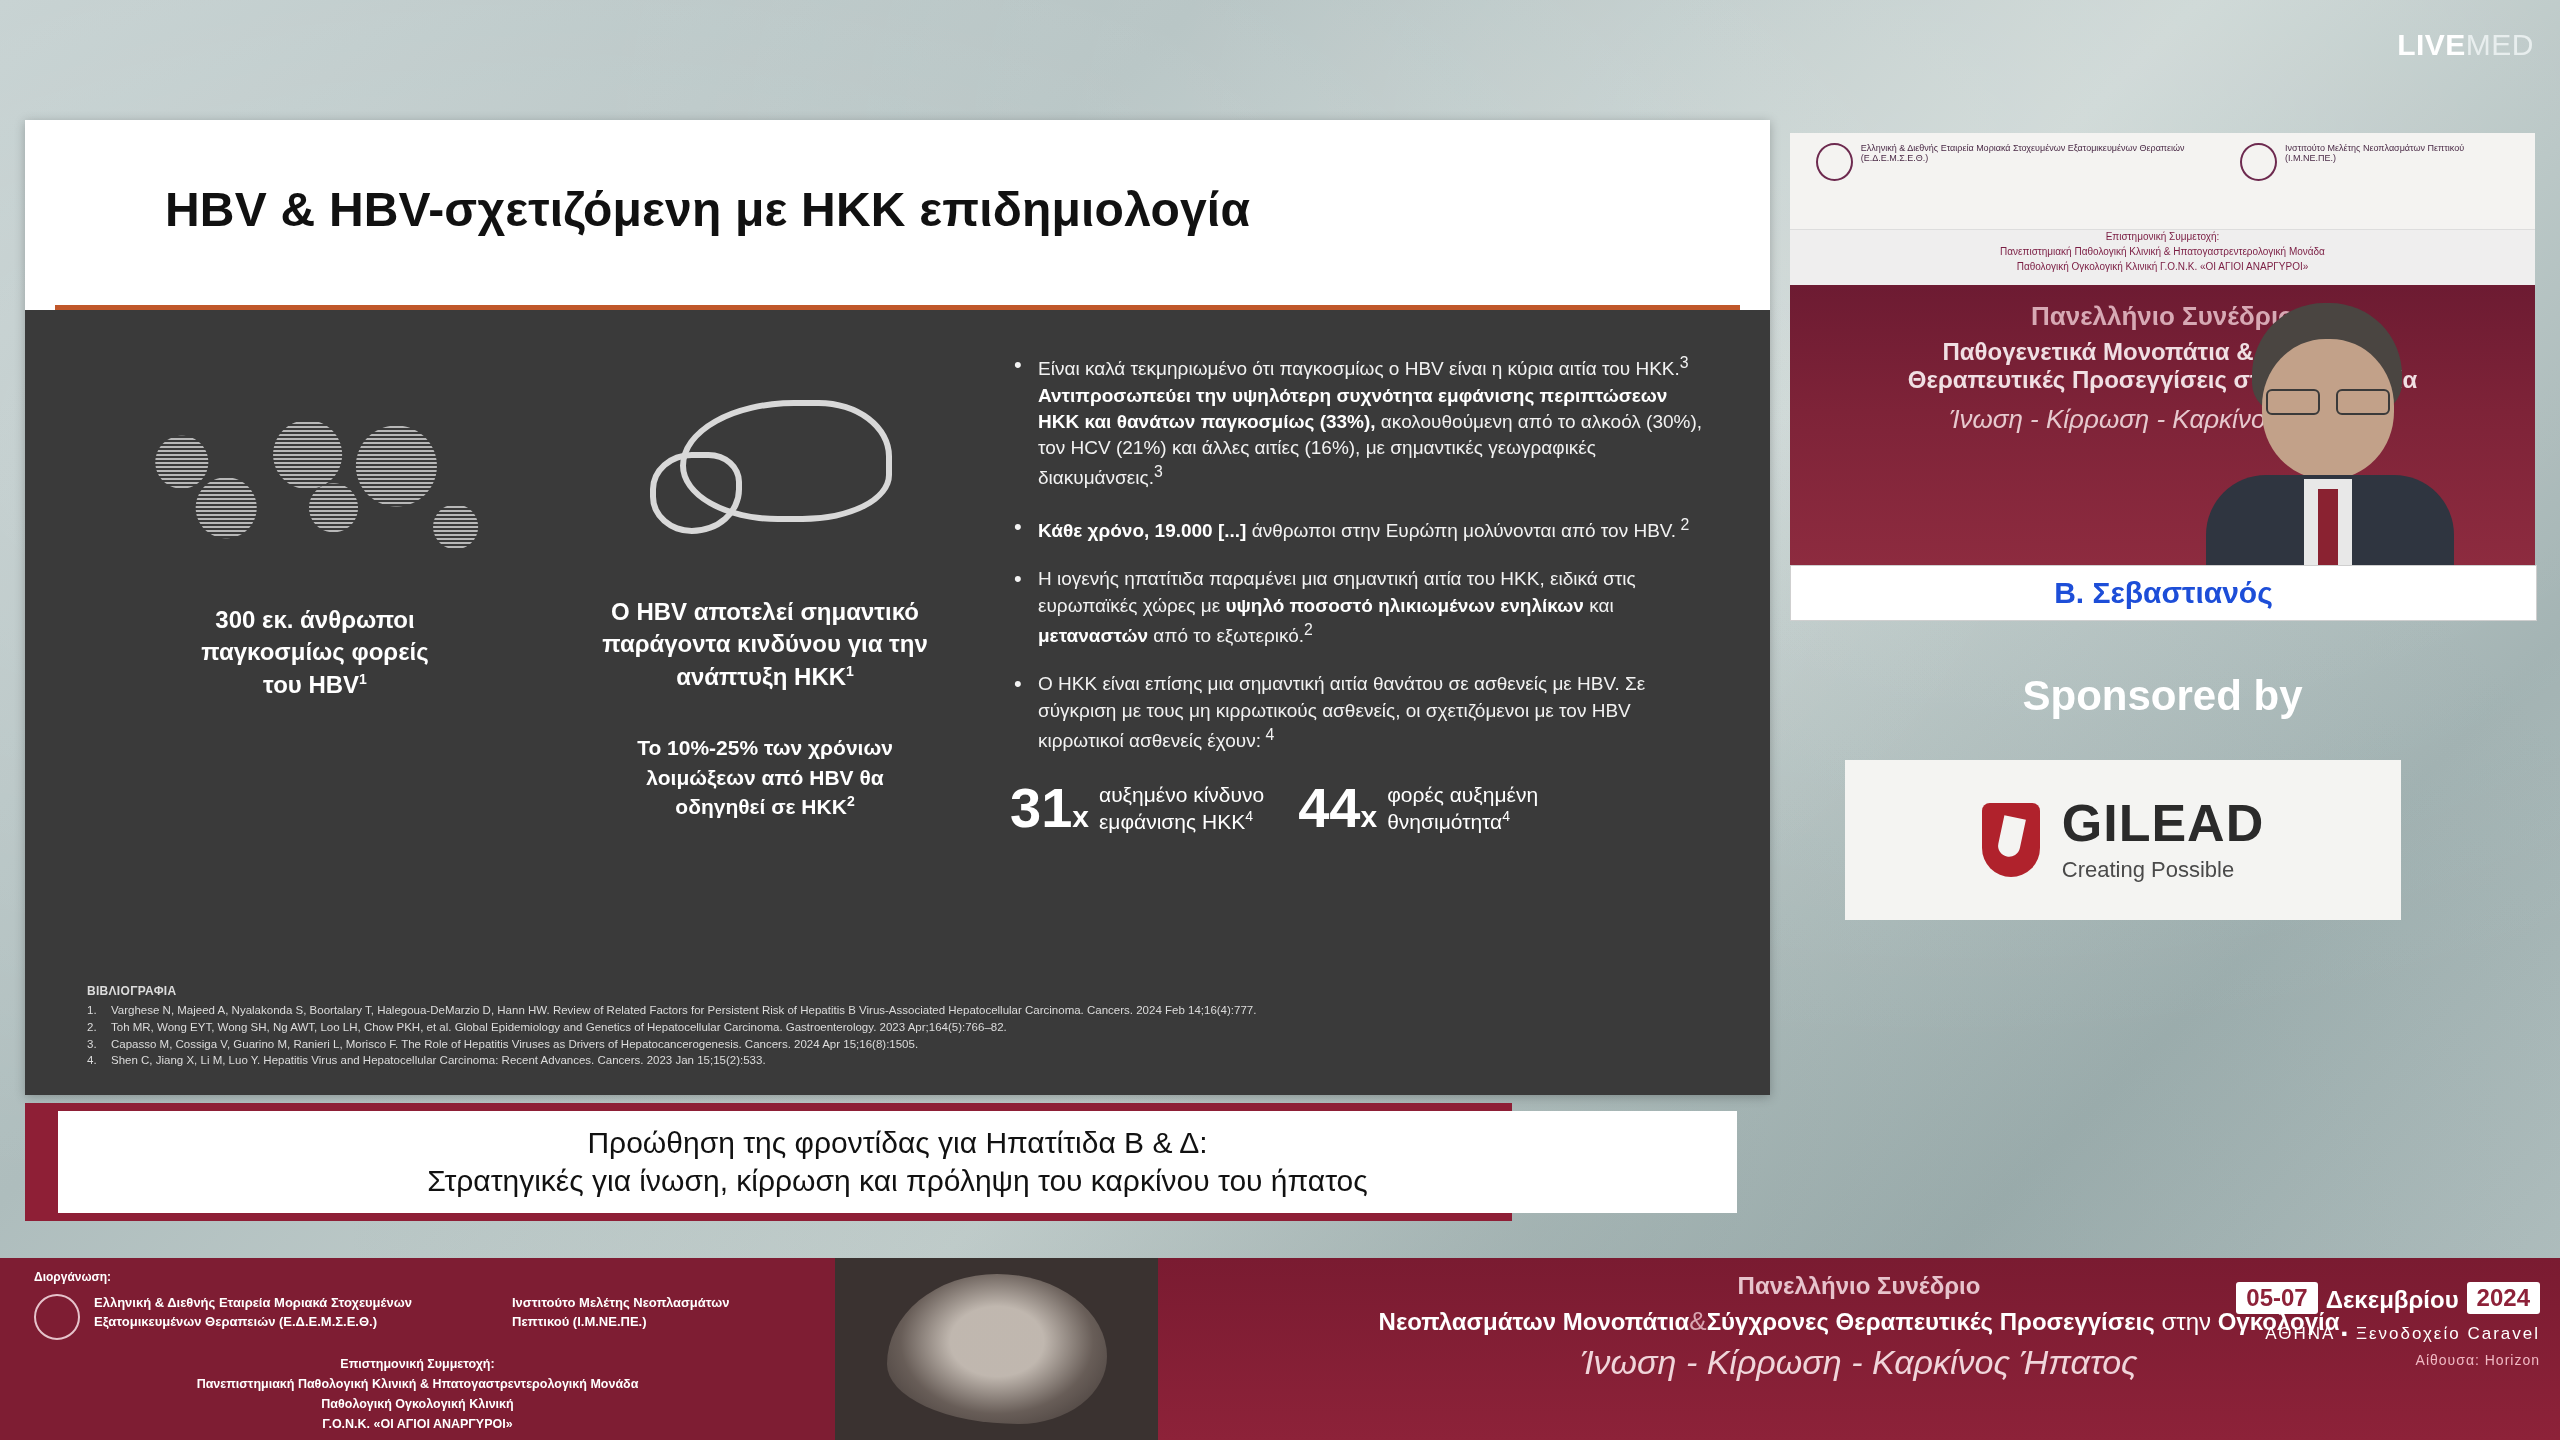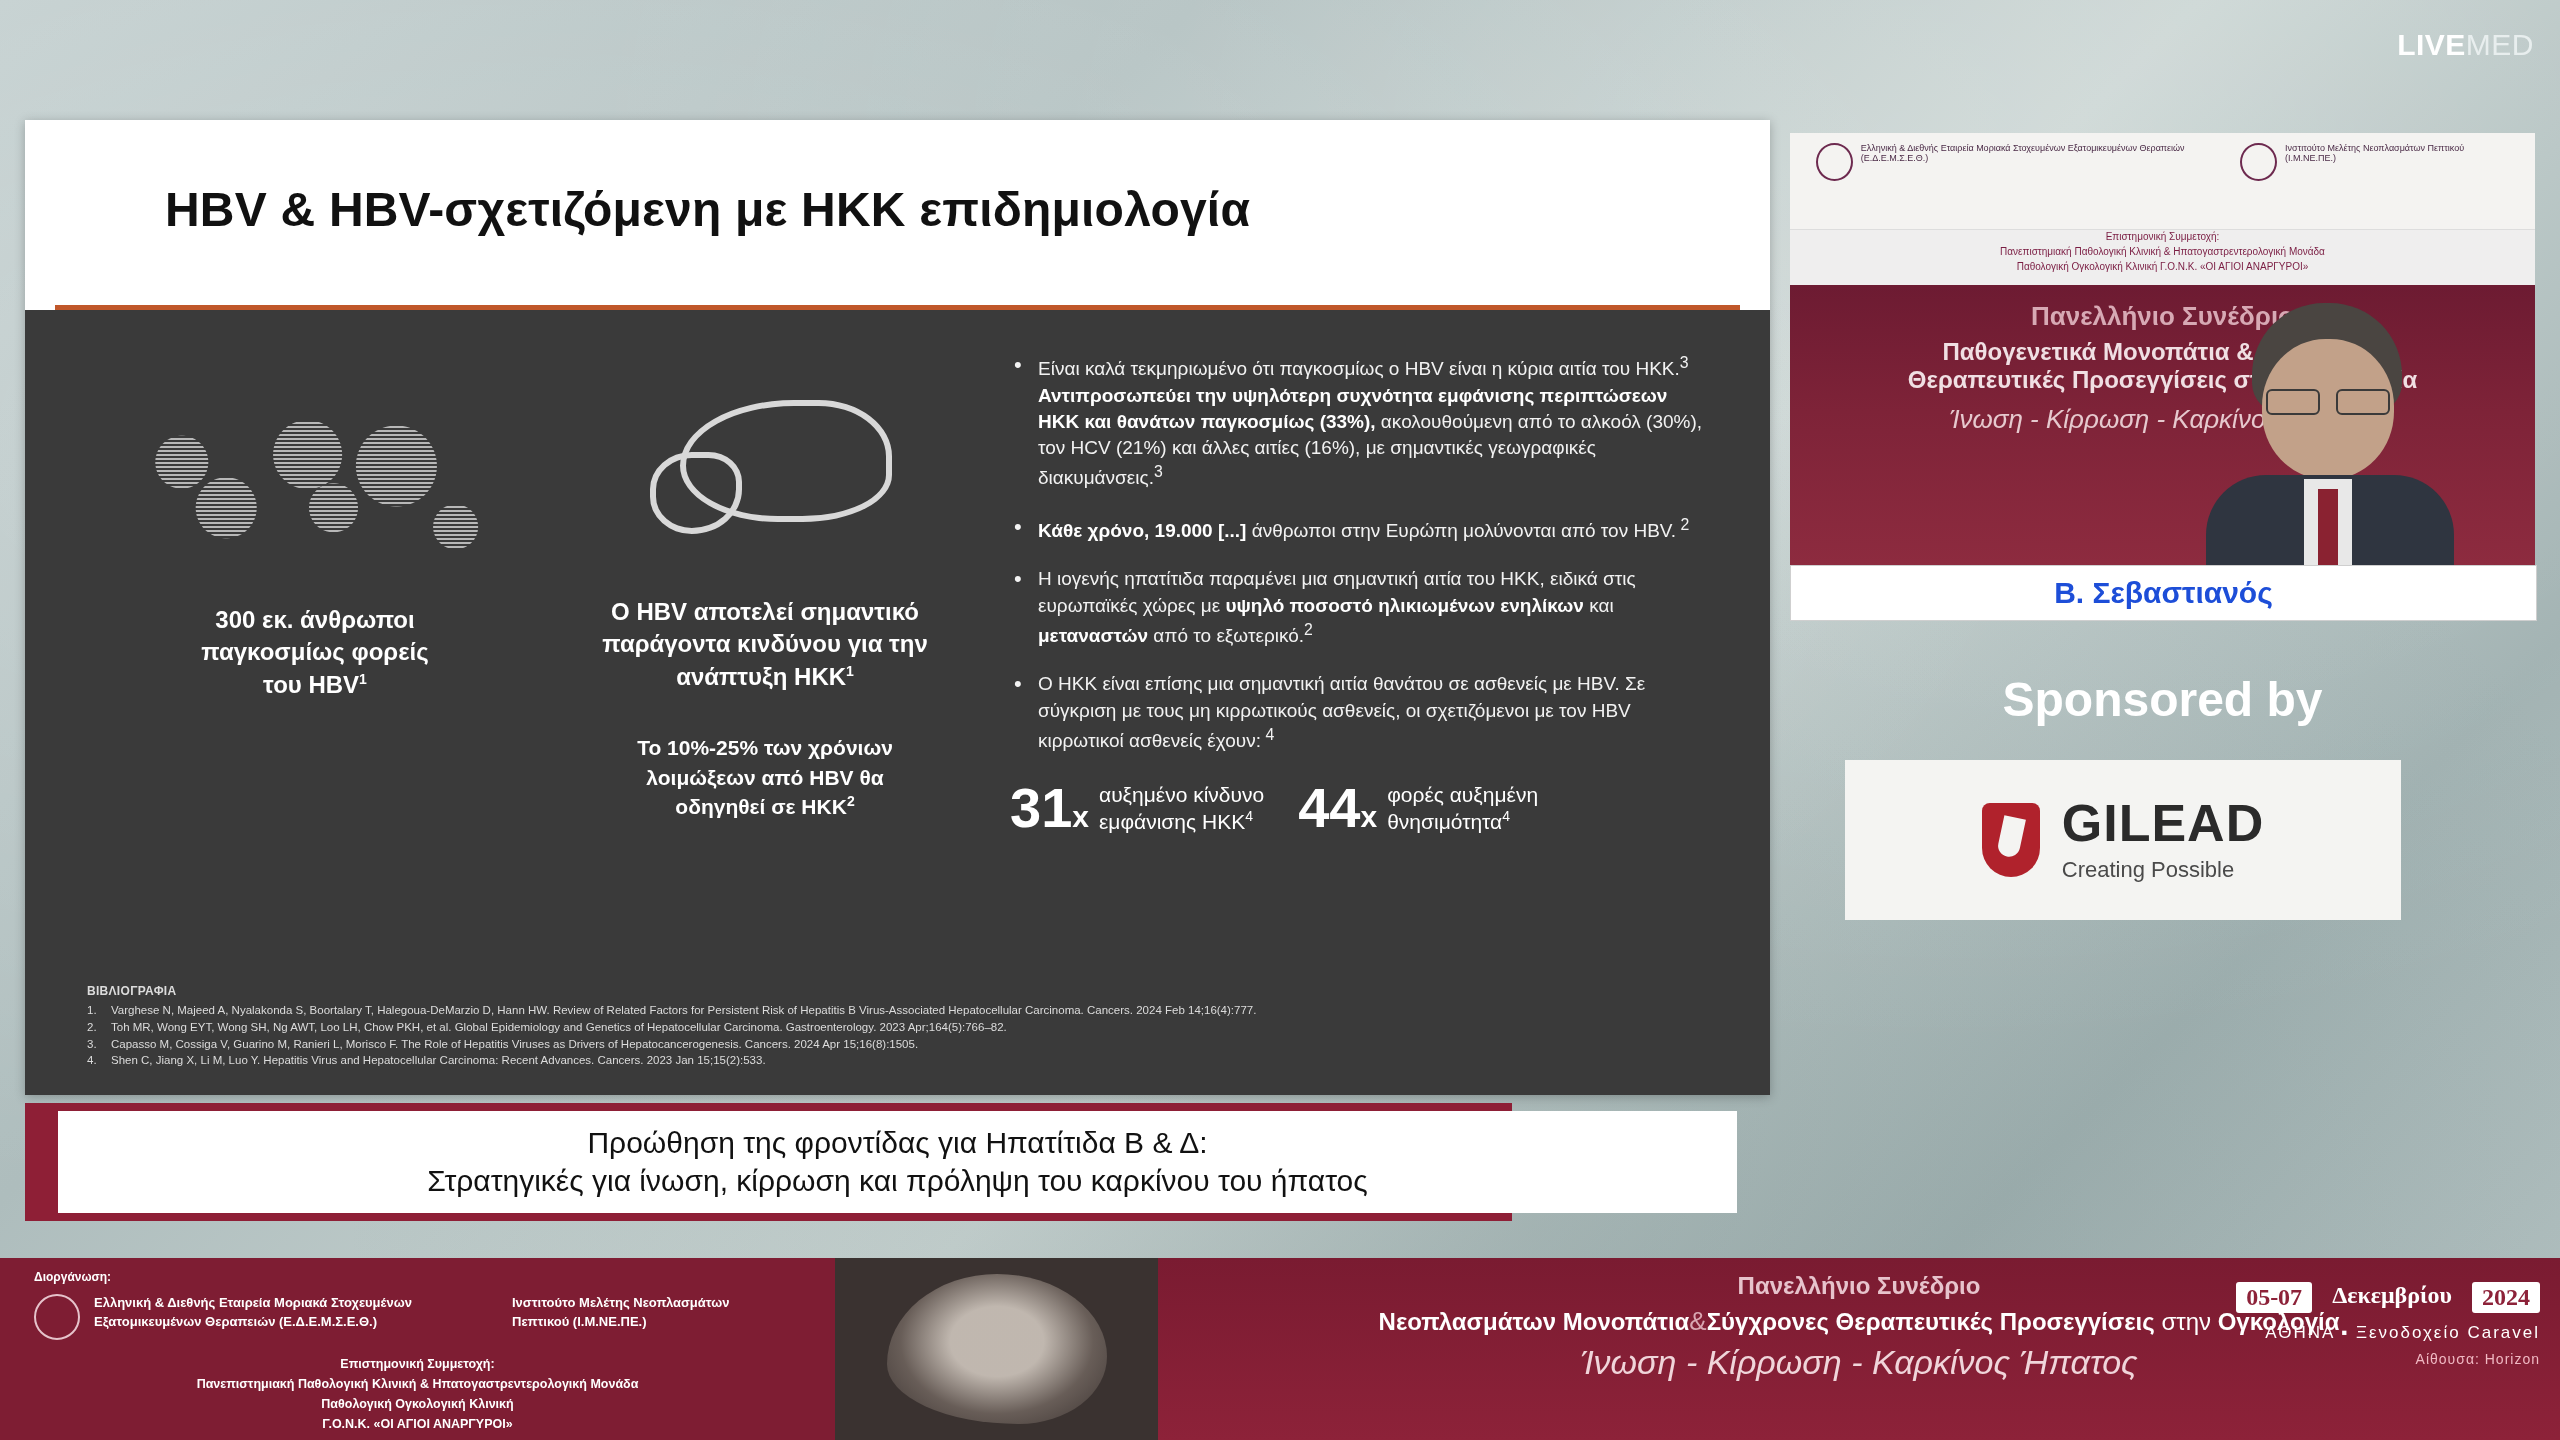--- a/index.html
+++ b/index.html
@@ -100,21 +100,21 @@
   #speaker-head .hair{position:absolute;left:52px;top:0;width:150px;height:110px;background:#4a4541;border-radius:72px 72px 30px 30px;}
   #speaker-head .face{position:absolute;left:62px;top:36px;width:132px;height:140px;background:#c2a189;border-radius:48%;}
   #speaker-head .glasses{position:absolute;left:62px;top:86px;width:132px;height:22px;}
   #speaker-head .glasses i{position:absolute;top:0;width:50px;height:22px;border:2px solid #3a3a3a;border-radius:6px;}
   #speaker-head .glasses i.l{left:4px;} #speaker-head .glasses i.r{right:4px;}
   #speaker-head .body{position:absolute;left:6px;top:172px;width:248px;height:95px;background:#2f3540;border-radius:60px 60px 0 0;}
   #speaker-head .shirt{position:absolute;left:104px;top:176px;width:48px;height:86px;background:#e8e8e8;}
   #speaker-head .tie{position:absolute;left:118px;top:186px;width:20px;height:76px;background:#8a2231;}
   #speaker-name{position:absolute;left:1790px;top:565px;width:745px;height:54px;background:#ffffff;border:1px solid #cfcfcf;
      display:flex;align-items:center;justify-content:center;font-size:30px;font-weight:700;color:#1d4ed8;}
-  #sponsored{position:absolute;left:1790px;top:672px;width:745px;text-align:center;font-size:48px;font-weight:700;color:#ffffff;}
+  #sponsored{position:absolute;left:1790px;top:672px;width:745px;text-align:center;font-size:42px;font-weight:700;color:#ffffff;}
   #gilead{position:absolute;left:1845px;top:760px;width:556px;height:160px;background:#f4f4f2;
      display:flex;align-items:center;justify-content:center;gap:22px;}
   #gilead .shield{width:58px;height:74px;background:#b0222c;border-radius:8px 8px 30px 30px;position:relative;}
   #gilead .shield:after{content:"";position:absolute;left:18px;top:14px;width:22px;height:40px;background:#f4f4f2;
      border-radius:0 0 14px 14px;transform:rotate(12deg);}
   #gilead .txt{text-align:left;}
   #gilead .txt .t1{font-size:52px;font-weight:700;color:#2b2b2b;letter-spacing:1px;line-height:1;}
   #gilead .txt .t2{font-size:22px;color:#4a4a4a;margin-top:8px;}
 
   
@@ -130,21 +130,21 @@
   #bb-img{position:absolute;left:835px;top:0;width:323px;height:182px;background:#3a3230;overflow:hidden;}
   #bb-img .art{position:absolute;left:50%;top:50%;transform:translate(-50%,-50%);width:220px;height:150px;
      background:radial-gradient(ellipse at 50% 45%, #cfc6bd 0 30%, #6d625c 62%, #3a3230 100%);
      border-radius:50% 50% 40% 60%/60% 55% 45% 40%;opacity:.9;}
   #bb-right{position:absolute;left:1158px;top:0;width:1402px;height:182px;background:linear-gradient(180deg,#7a1b31,#8d2239);color:#fff;}
   #bb-right .l1{text-align:center;margin-top:14px;font-size:24px;font-weight:700;color:#e7c3cc;}
   #bb-right .l2{text-align:center;margin-top:6px;font-size:24px;font-weight:700;}
   #bb-right .l2 .amp{color:#d9a7b2;font-weight:400;font-size:26px;}
   #bb-right .script2{text-align:center;margin-top:6px;font-size:34px;font-style:italic;color:#f0d5da;}
   #bb-date{position:absolute;right:20px;top:24px;width:330px;text-align:right;}
-  #bb-date .row1{display:flex;justify-content:flex-end;align-items:flex-start;gap:20px;font-family:Liberation Serif, serif;}
+  #bb-date .row1{display:flex;justify-content:flex-end;align-items:flex-end;gap:8px;}
   #bb-date .chip{background:#ffffff;color:#8d2239;font-size:24px;font-weight:700;padding:2px 10px;border-radius:3px;}
   #bb-date .mon{font-size:24px;font-weight:700;}
   #bb-date .yr{background:#ffffff;color:#8d2239;font-size:24px;font-weight:700;padding:2px 10px;border-radius:3px;}
   #bb-date .row2{margin-top:10px;font-size:17px;letter-spacing:2px;}
   #bb-date .row3{margin-top:8px;font-size:14px;color:#f0b9c3;letter-spacing:1px;}
 </style>
 </head>
 <body>
 
 <div id="stage">

